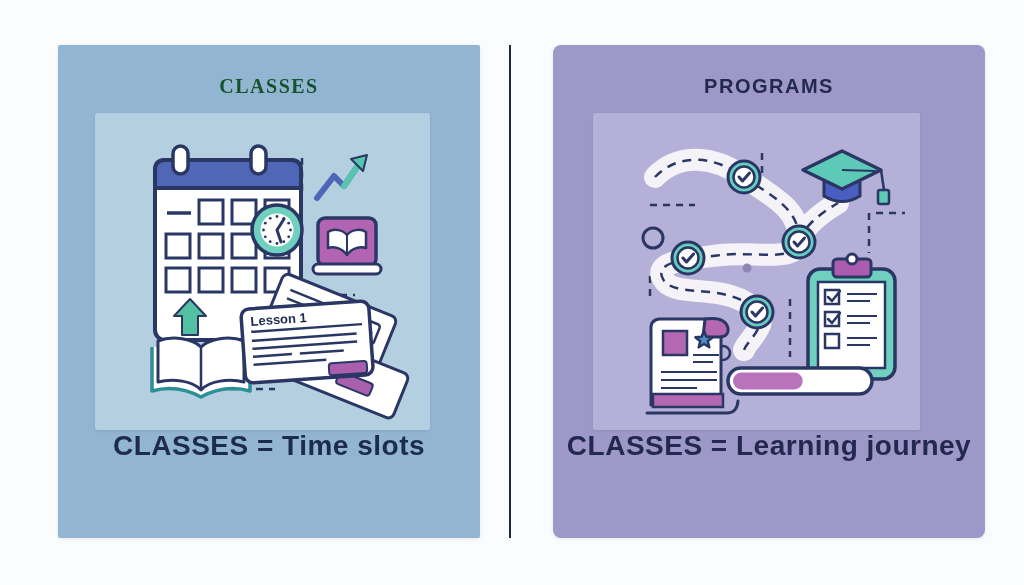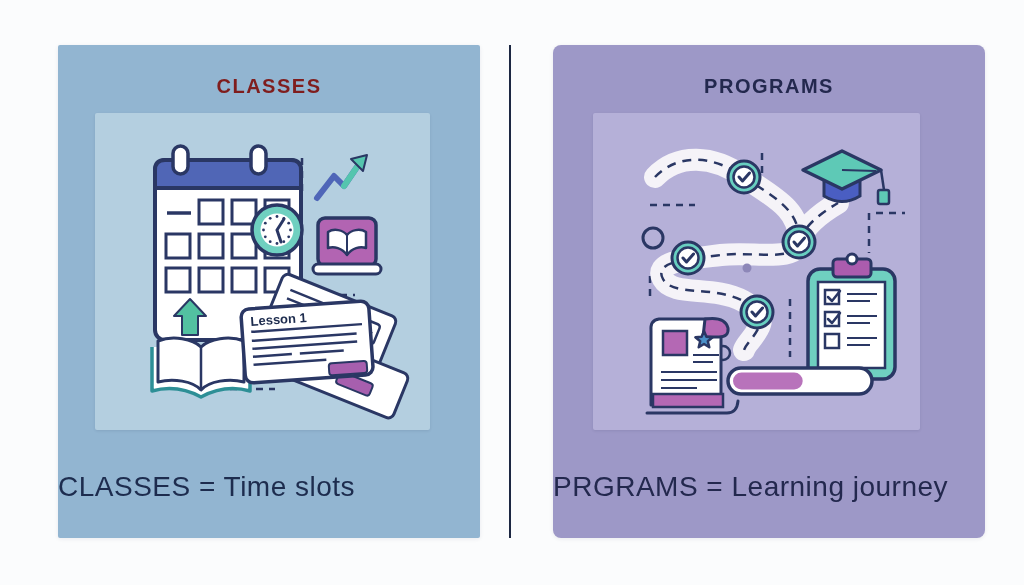--- a/index.html
+++ b/index.html
@@ -14,29 +14,29 @@
   .divider{position:absolute;left:509px;top:45px;width:2px;height:493px;}
   .panel-title{
     position:absolute;top:30px;left:0;width:100%;text-align:center;
     font-size:20px;font-weight:bold;letter-spacing:1.5px;
   }
   .inner{position:absolute;border-radius:2px;box-shadow:0 1px 3px rgba(20,30,60,.10);}
   .panel-left .inner{left:37px;top:68px;width:335px;height:317px;}
   .panel-right .inner{left:40px;top:68px;width:327px;height:317px;}
   .inner svg{display:block;width:100%;height:100%;}
   .caption{
-    position:absolute;top:426px;left:0;width:100%;text-align:left;
-    font-size:28px;font-weight:normal;letter-spacing:.5px;
+    position:absolute;top:385px;left:0;width:100%;text-align:center;
+    font-size:28px;font-weight:bold;letter-spacing:.5px;
   }
 </style>
 </head>
 <body style="background: rgb(251, 252, 253);">
 
 <div class="panel panel-left" style="background: rgb(146, 181, 209);">
-  <div class="panel-title" style="color: #7f1d1d;">CLASSES</div>
+  <div class="panel-title" style="color: #14532d; font-family: Liberation Serif, serif;">CLASSES</div>
 
   <div class="inner" style="background: rgb(180, 207, 224);">
     <svg viewBox="0 0 335 317">
 
       <g stroke="#2a3764" stroke-width="2.5" stroke-dasharray="7 6" fill="none">
         <path d="M207,45 V78"></path>
         <path d="M58,173 H131 M131,173 V205"></path>
         <path d="M135,258 V276 M135,276 H180"></path>
         <path d="M232,182 H260"></path>
       </g>
@@ -207,14 +207,14 @@
         <path d="M254,181 H284 M254,188 H277 M254,203 H284 M254,210 H277 M254,225 H284 M254,232 H277" stroke="#2a3764" stroke-width="2" fill="none"></path>
       </g>
 
       <g>
         <rect x="135" y="255" width="144" height="26" rx="13" fill="#ffffff" stroke="#2a3764" stroke-width="3.5"></rect>
         <rect x="140" y="259.5" width="69.7" height="17" rx="8.5" fill="#b873bb"></rect>
       </g>
     </svg>
   </div>
 
-  <div class="caption" style="color: rgb(35, 40, 78);">PRGRAMS = Learning journey</div>
+  <div class="caption" style="color: rgb(35, 40, 78);">CLASSES = Learning journey</div>
 </div>
 
 </body></html>

